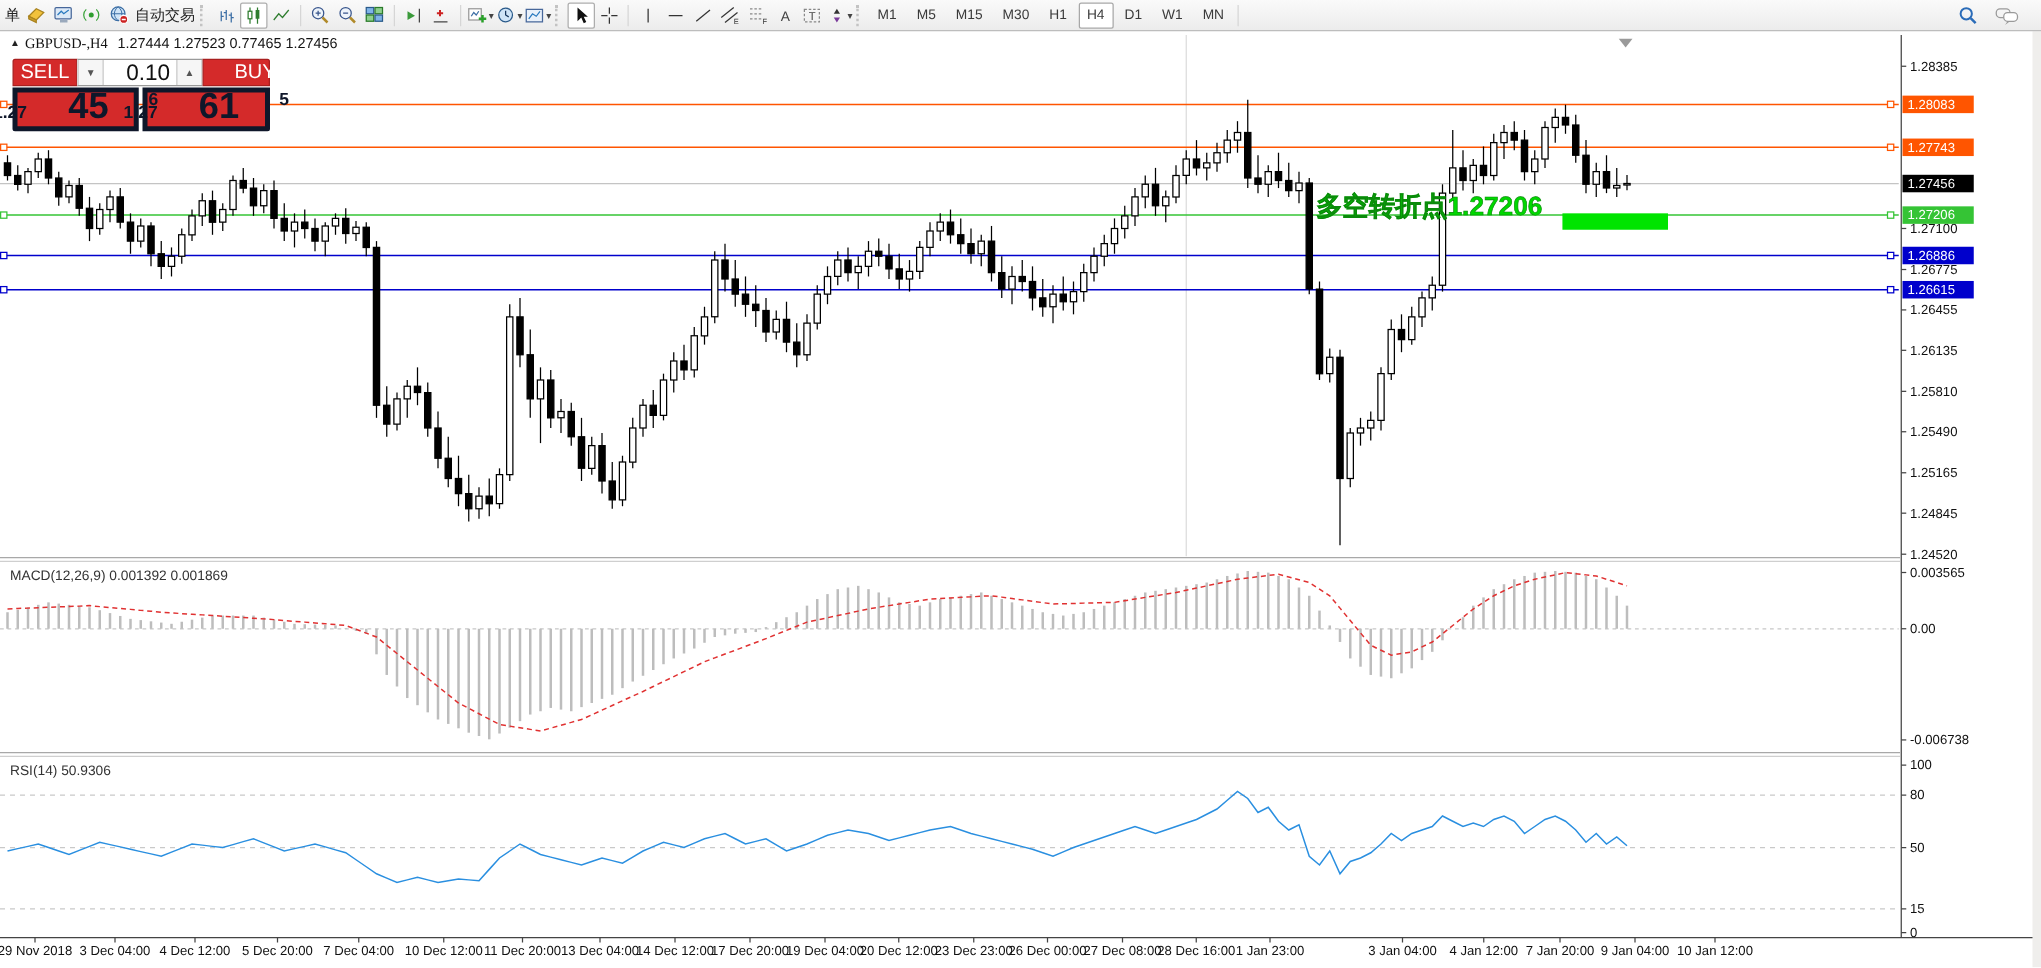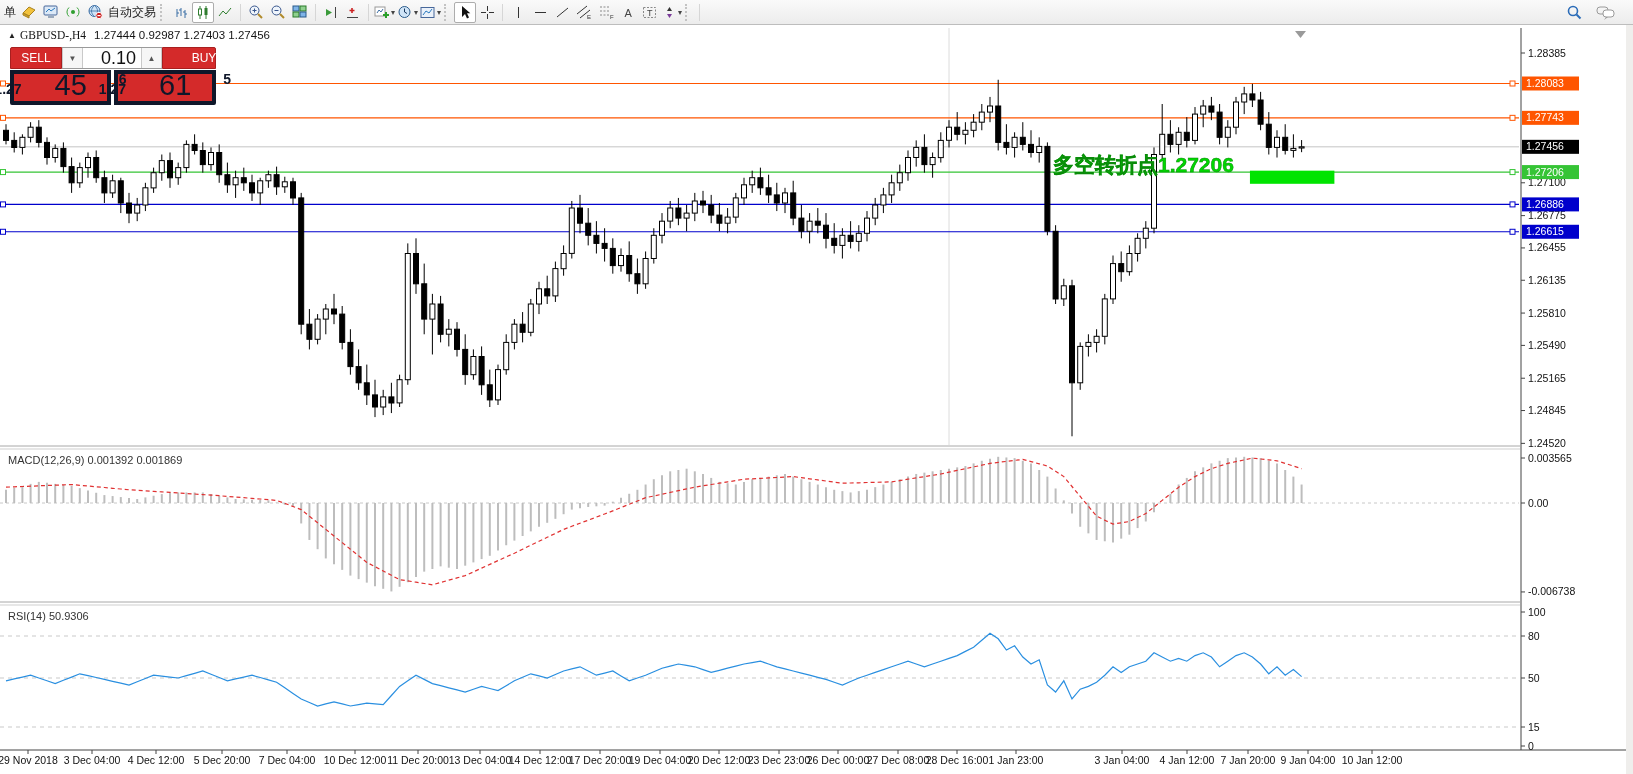--- a/index.html
+++ b/index.html
@@ -20,35 +20,35 @@
       border:1px solid transparent;border-radius:2px;}
   .tf.active{background:#fff;border-color:#a8a8a8;}
   #tb-right{margin-left:auto;display:flex;align-items:center;gap:10px;margin-right:16px;}
   
   #chart-title{position:absolute;left:8px;top:29px;font-size:11.5px;color:#141414;z-index:30;white-space:nowrap;}
   #chart-title .mk{font-size:8px;position:relative;top:-1px;margin-right:4px;color:#222;}
   #chart-title .sym{margin-right:8px;font-family:Liberation Serif, serif;}
   
   #trade-panel{position:absolute;left:10px;top:47px;width:206px;z-index:35;font-family:"Liberation Sans",sans-serif;}
   .tp-row1{display:flex;height:22px;}
-  .tp-btn{background:#d42a2a;border:1px solid #a81f1f;color:#fff;font-size:12px;display:flex;
+  .tp-btn{background:#d42a2a;border:1px solid #a81f1f;color:#fff;font-size:16px;display:flex;
           align-items:center;justify-content:center;box-sizing:border-box;}
   #sell-btn{width:52px;border-radius:2px 0 0 0;}
   #buy-btn{width:54px;border-radius:0 2px 0 0;padding-left:30px;}
   .stepper{flex:1;display:flex;background:#fff;border:1px solid #9a9a9a;border-left:none;border-right:none;box-sizing:border-box;}
   .st-btn{width:19px;display:flex;align-items:center;justify-content:center;font-size:8px;color:#555;
           border-left:1px solid #c9c9c9;border-right:1px solid #c9c9c9;background:#f6f6f6;}
   .st-val{flex:1;display:flex;align-items:center;justify-content:flex-end;padding-right:5px;font-size:18px;color:#111;}
   .tp-row2{display:flex;margin-top:1px;height:35px;}
   .px-box{background:#d42a2a;border:4px solid #0f172a;color:#0f172a;display:flex;align-items:flex-end;
           justify-content:center;box-sizing:border-box;padding-bottom:2px;gap:32px;}
   #sell-box{width:101px;margin-right:3px;border-radius:0 0 0 2px;}
   #buy-box{width:102px;border-radius:0 0 2px 0;}
   .px-small{font-size:14px;font-weight:bold;line-height:1;margin-bottom:3px;}
-  .px-big{font-size:29px;font-weight:normal;line-height:0.88;margin-left:1px;}
+  .px-big{font-size:29px;font-weight:bold;line-height:0.88;margin-left:1px;}
   .px-sup{font-size:14px;font-weight:bold;line-height:1;position:relative;top:-13px;}
   
   #chart-svg{position:absolute;left:0;top:0;z-index:10;}
   #chart-svg text{font-family:"Liberation Sans",sans-serif;}
   .edge-strip{position:absolute;right:0;top:25px;width:7px;height:749px;background:#efeeec;z-index:20;}
 </style>
 </head>
 <body>
 
 <div id="root">
@@ -213,40 +213,51 @@
         </svg>
       </span>
     <span class="tbtn">
         <svg width="15" height="15">
           <polygon points="7.5,2 10,6 5,6" fill="#333"></polygon>
           <polygon points="7.5,13 10,9 5,9" fill="#7a3a9a"></polygon>
         </svg>
         <span class="caret">▾</span>
       </span>
     <span class="grip"></span>
+    <span id="tf-row" style="display:flex;align-items:center;gap:2px;">
+        <span class="tf">M1</span>
+        <span class="tf">M5</span>
+        <span class="tf">M15</span>
+        <span class="tf">M30</span>
+        <span class="tf">H1</span>
+        <span class="tf active">H4</span>
+        <span class="tf">D1</span>
+        <span class="tf">W1</span>
+        <span class="tf">MN</span>
+      </span>
     <span class="sep"></span>
     <span id="tb-right">
       <span class="tbtn">
           <svg width="17" height="17">
             <circle cx="7" cy="7" r="4.5" fill="none" stroke="#2b6cb8" stroke-width="1.6"></circle>
             <line x1="10.5" y1="10.5" x2="14.5" y2="14.5" stroke="#2b6cb8" stroke-width="2"></line>
           </svg>
         </span>
       <span class="tbtn">
           <svg width="20" height="17">
             <rect x="1" y="3" width="11" height="7" rx="3" fill="none" stroke="#9a9a9a"></rect>
             <rect x="7" y="6" width="11" height="7" rx="3" fill="#fff" stroke="#9a9a9a"></rect>
             <path d="M10 13l-2 3 4-3z" fill="#9a9a9a"></path>
           </svg>
         </span>
     </span>
   </div>
 
   <div id="chart-title">
-    <span class="mk">▲</span><span class="sym">GBPUSD-,H4</span><span>1.27444 0.92987 1.27403 1.27456</span>
+    <span class="mk">▲</span><span class="sym">GBPUSD-,H4</span><span>1.27444 1.27523 0.77465 1.27456</span>
   </div>
 
   <div id="trade-panel">
     <div class="tp-row1">
       <div class="tp-btn" id="sell-btn">SELL</div>
       <div class="stepper">
         <div class="st-btn">▼</div>
         <div class="st-val">0.10</div>
         <div class="st-btn">▲</div>
       </div>

